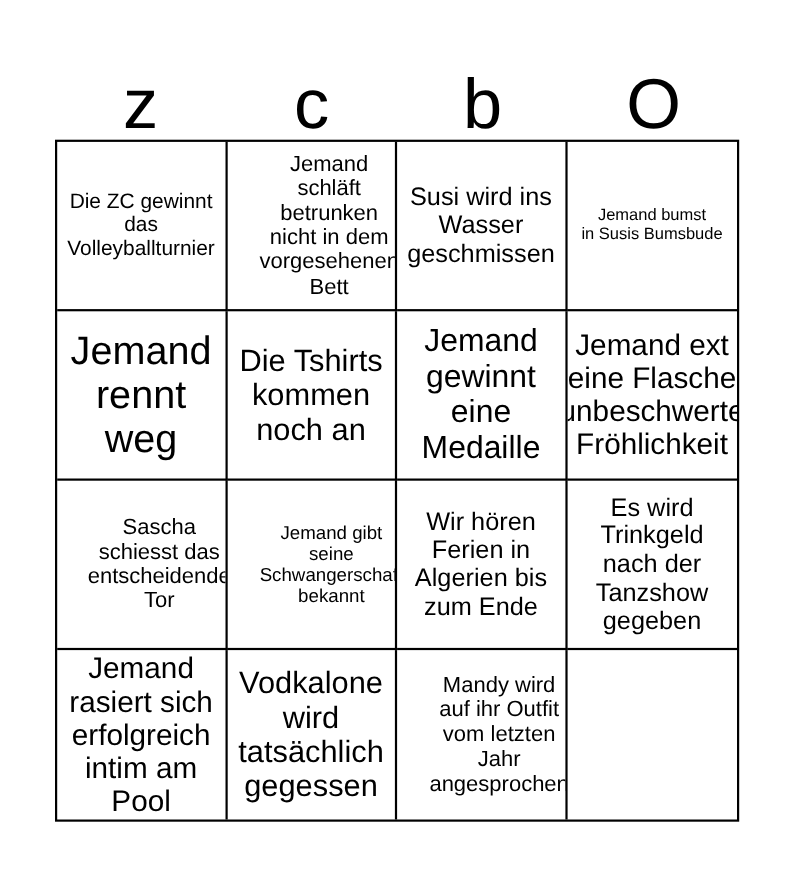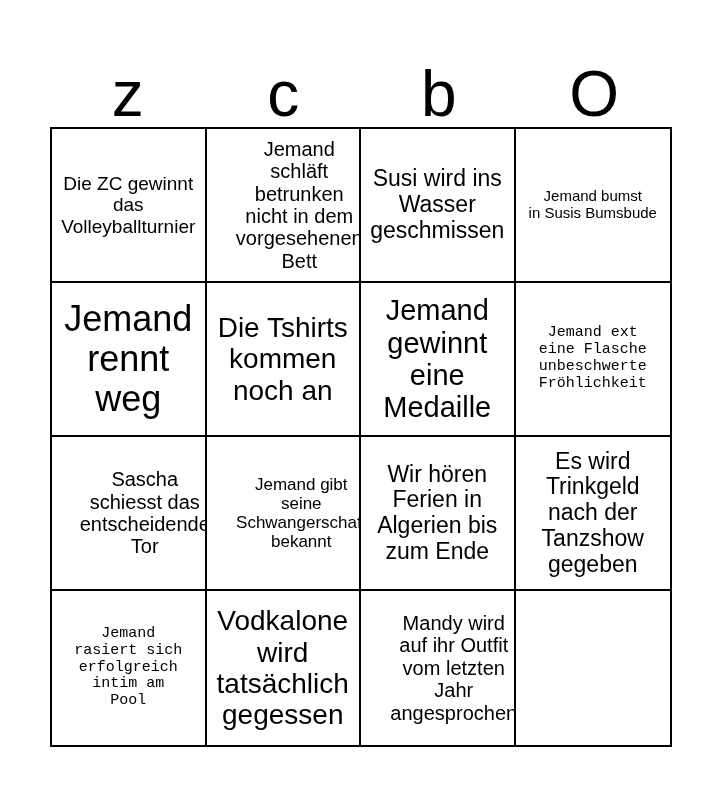--- a/index.html
+++ b/index.html
@@ -59,21 +59,21 @@
     overflow: hidden;
     cursor: pointer;
   }
   .cell:nth-child(4n) { border-right: none; }
   .cell:nth-child(n+13) { border-bottom: none; }
 
   .fs15 { font-size: 15px; }
   .fs17 { font-size: 17px; padding-left: 40px; }
   .fs19 { font-size: 19px; }
   .fs20 { font-size: 20px; padding-left: 36px; }
-  .fs21 { font-size: 15px; font-family: Liberation Mono, monospace; }
+  .fs21 { font-size: 27px; }
   .fs23 { font-size: 23px; }
   .fs25 { font-size: 23px; }
   .fs28 { font-size: 28px; }
   .fs29 { font-size: 29px; }
   .fs36 { font-size: 36px; }
 </style>
 </head>
 <body>
 
 <div class="header-row">

